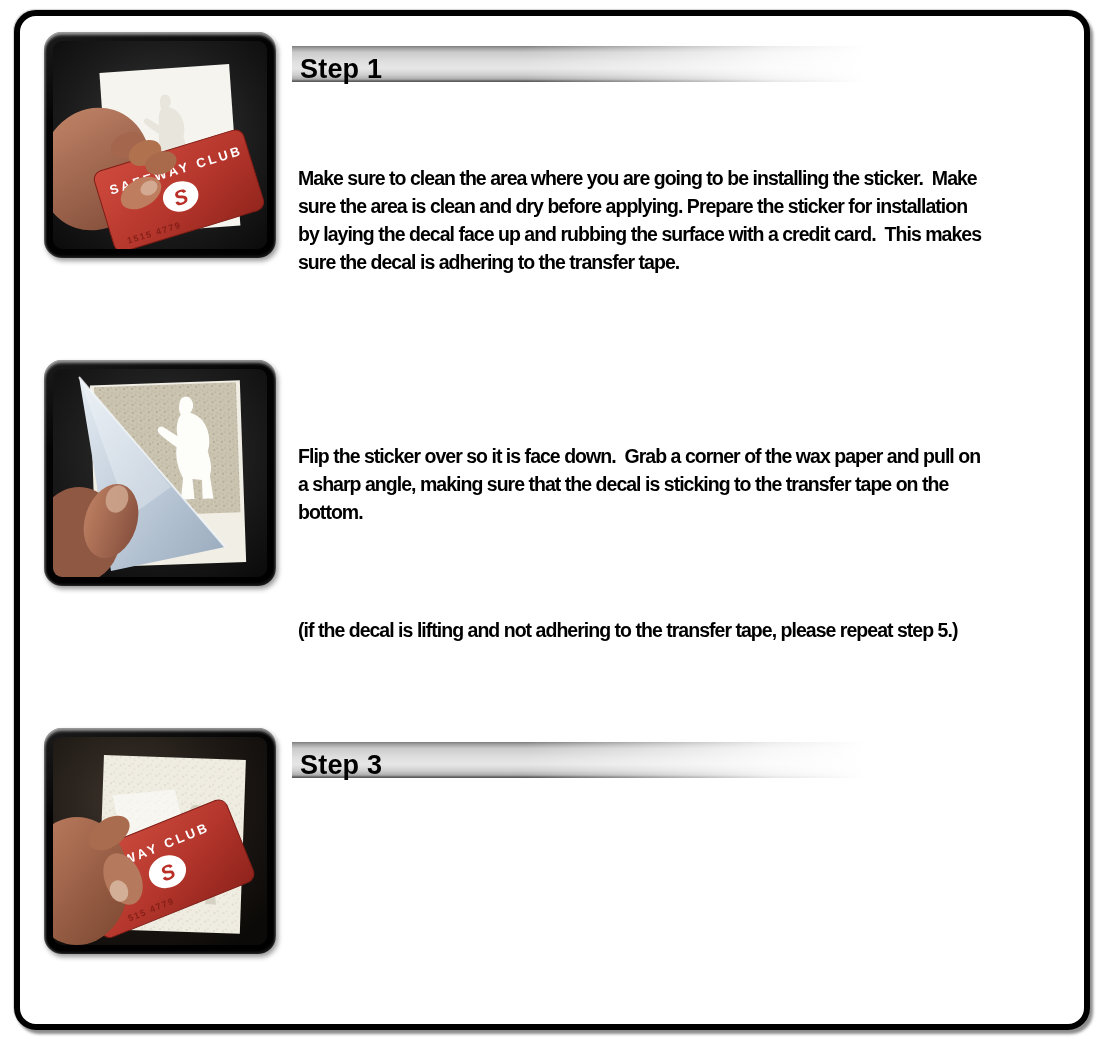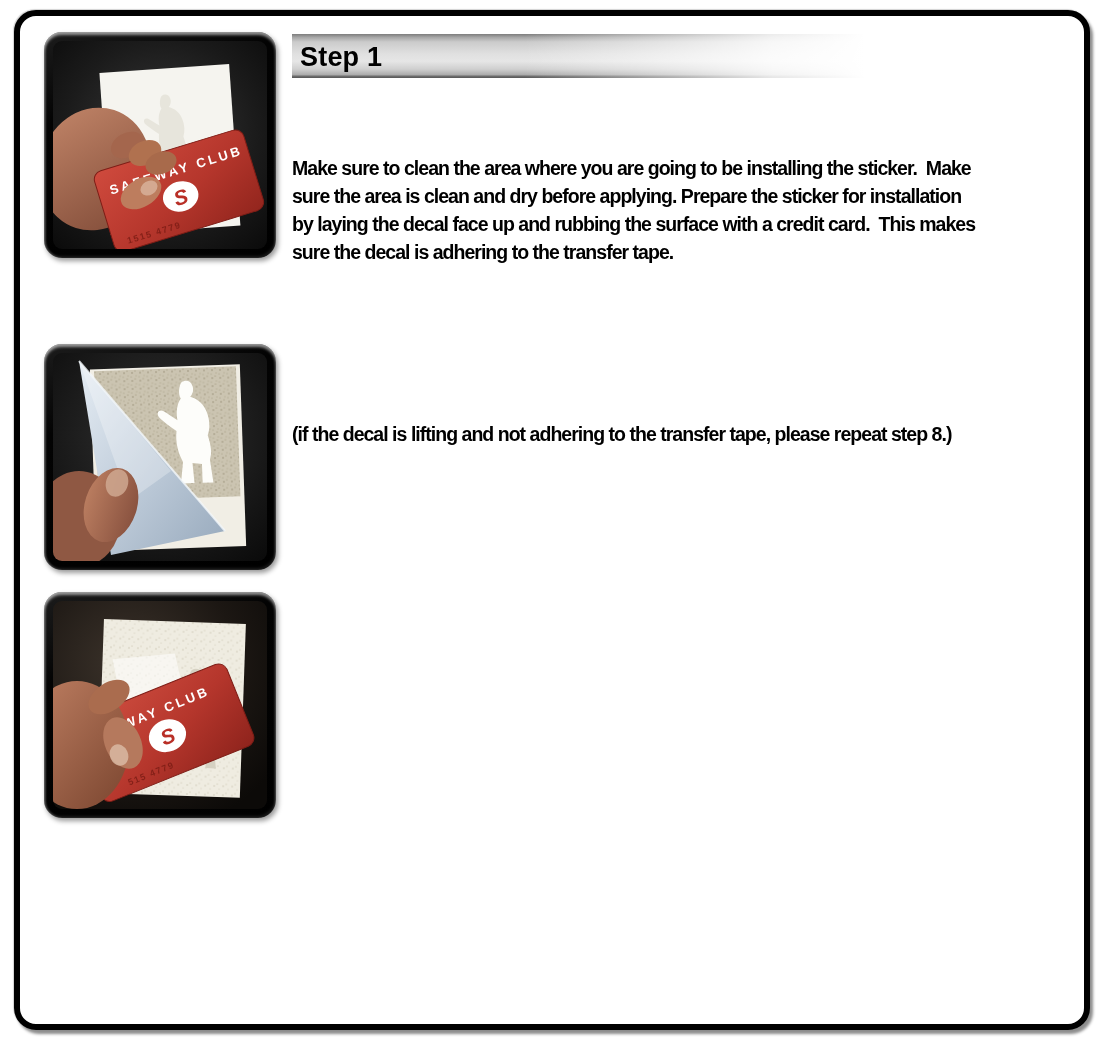--- a/index.html
+++ b/index.html
@@ -16,33 +16,33 @@
   .step { display:flex; align-items:flex-start; margin-bottom:22px; }
   .photo-frame {
     flex:none; width:214px; height:208px; padding:9px;
     background:linear-gradient(160deg,#1c1c1c 0%, #030303 30%, #000 100%);
     border-radius:18px;
     box-shadow:inset 0 3px 3px rgba(255,255,255,0.55), inset 2px 0 2px rgba(255,255,255,0.18),
                inset -1px -2px 3px rgba(255,255,255,0.10), 2px 3px 5px rgba(0,0,0,0.40);
   }
   .photo-frame svg { display:block; width:214px; height:208px; border-radius:9px; }
   .step-col { margin-left:16px; width:786px; }
-  .step-header { position:relative; height:44px; margin-top:2px;
+  .step-header { position:relative; height:36px; margin-top:14px;
     background:linear-gradient(to bottom,#7d7d7d 0%, #a8a8a8 8%, #cbcbcb 18%, #e0e0e0 45%, #e6e6e6 62%, #cfcfcf 80%, #adadad 92%, #636363 97%, #585858 100%);
   }
   .step-header::after { content:""; position:absolute; inset:0; pointer-events:none;
     background:linear-gradient(to right, rgba(255,255,255,0) 30%, rgba(255,255,255,0.85) 62%, #ffffff 74%);
   }
   .step-label { position:relative; z-index:1; display:inline-block; padding-left:8px;
     font-size:27px; font-weight:bold; line-height:46px; letter-spacing:0.2px;
   }
   .step-text { margin-top:20px; font-size:19.5px; font-weight:bold; line-height:28px;
     letter-spacing:-0.05em; white-space:pre-wrap;
   }
-  .step-text p { margin:0; }
+  .step-text p { margin:6px; }
   .step-text p + p { margin-top:28px; }
   .card-brand { font-size:13px; font-weight:bold; letter-spacing:3px; fill:#ffffff; }
   .card-num { font-size:9px; font-weight:bold; letter-spacing:1.5px; fill:#7c1d15; opacity:0.85; }
   .logo-s { font-size:21px; font-weight:bold; font-style:italic; fill:#b92f27; }
 </style>
 </head>
 <body>
 
 <div class="sheet">
 
@@ -138,21 +138,24 @@
         <polygon points="26,8 172,178 58,202" fill="url(#wax2)"></polygon>
         <polygon points="26,8 118,118 76,148" fill="#ffffff" opacity="0.28"></polygon>
         <line x1="26" y1="8" x2="172" y2="178" stroke="#f4f8fb" stroke-width="2" opacity="0.8"></line>
         <ellipse cx="26" cy="166" rx="42" ry="48" fill="#8f5843"></ellipse>
         <ellipse cx="58" cy="152" rx="26" ry="38" fill="url(#skin2)" transform="rotate(18 58 152)"></ellipse>
         <ellipse cx="64" cy="130" rx="11" ry="14" fill="#cfa891" transform="rotate(18 64 130)" opacity="0.85"></ellipse>
       </svg>
     </div>
     <div class="step-col">
       <div class="step-text">
-        <p>(if the decal is lifting and not adhering to the transfer tape, please repeat step 8.)</p>
+        <p>Flip the sticker over so it is face down.  Grab a corner of the wax paper and pull on
+a sharp angle, making sure that the decal is sticking to the transfer tape on the
+bottom.</p>
+        <p>(if the decal is lifting and not adhering to the transfer tape, please repeat step 5.)</p>
       </div>
     </div>
   </section>
 
   <section class="step">
     <div class="photo-frame">
       <svg viewBox="0 0 214 208" aria-hidden="true">
         <defs>
           <radialGradient id="bg3" cx="35%" cy="30%" r="85%">
             <stop offset="0%" stop-color="#3c332b"></stop>
@@ -190,16 +193,19 @@
           <text class="logo-s" x="105" y="142">S</text>
           <text class="card-num" x="58" y="166">515 4779</text>
         </g>
         <ellipse cx="24" cy="144" rx="52" ry="64" fill="url(#skin3)"></ellipse>
         <ellipse cx="56" cy="96" rx="23" ry="14" fill="#aa6c4e" transform="rotate(-34 56 96)"></ellipse>
         <ellipse cx="70" cy="142" rx="18" ry="27" fill="#b5795d" transform="rotate(-24 70 142)"></ellipse>
         <ellipse cx="66" cy="154" rx="9" ry="11" fill="#d9b8a2" transform="rotate(-24 66 154)" opacity="0.85"></ellipse>
       </svg>
     </div>
     <div class="step-col">
+      <div class="step-header">
+        <span class="step-label">Step 3</span>
+      </div>
     </div>
   </section>
 
 </div>
 
 </body></html>

